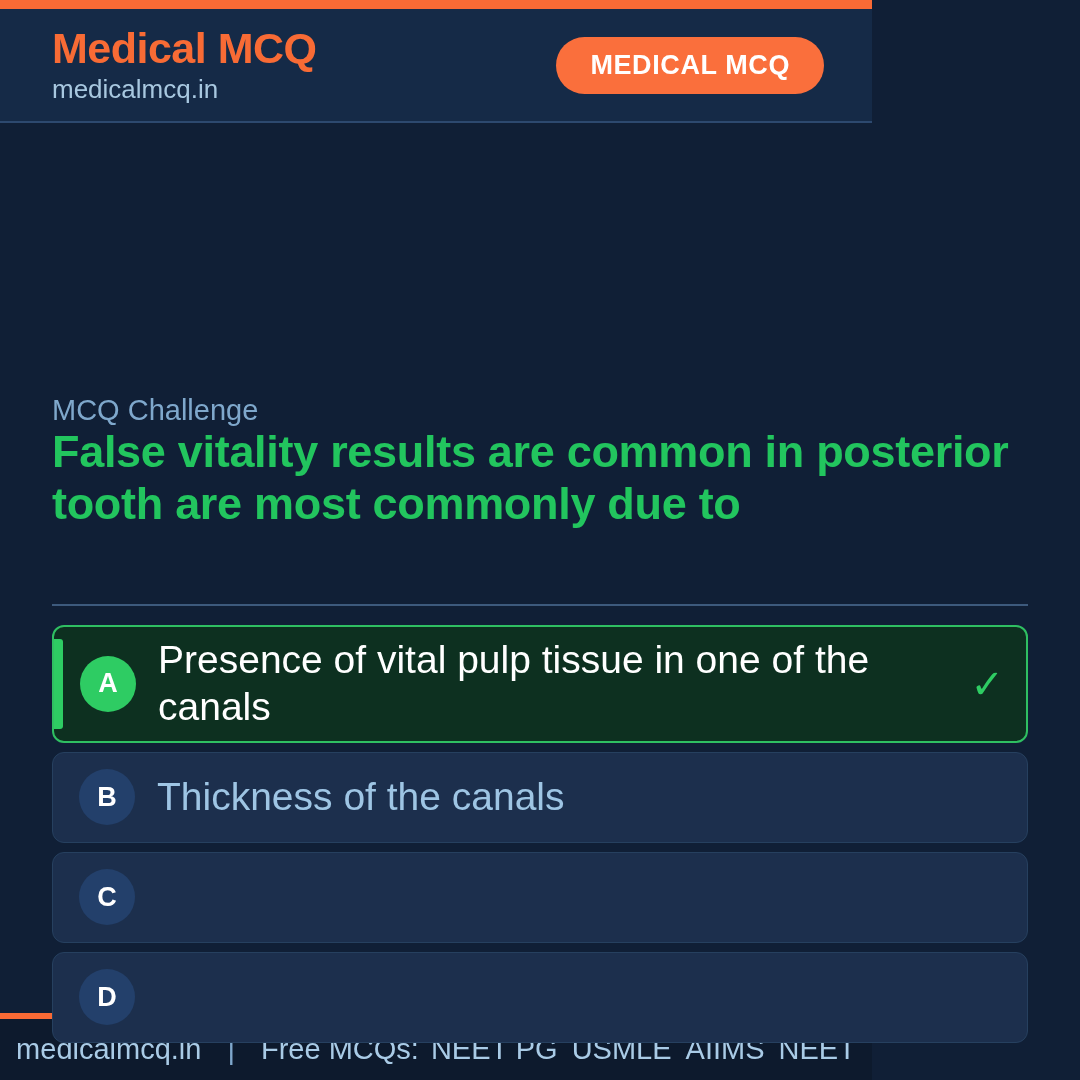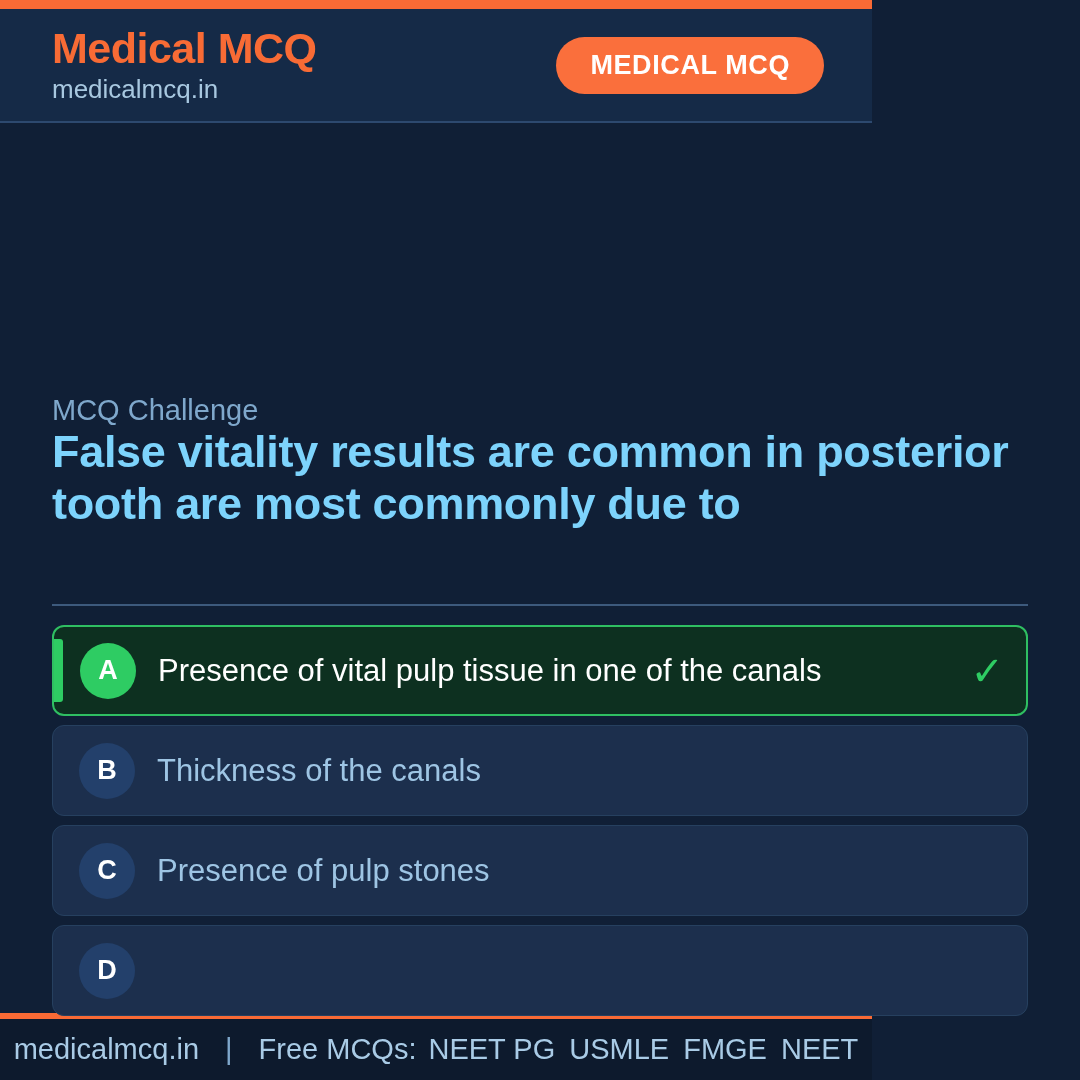--- a/index.html
+++ b/index.html
@@ -93,21 +93,21 @@
   }
 
   .question {
     position: absolute;
     top: 303px;
     left: 52px;
     width: 976px;
     font-size: 45px;
     font-weight: bold;
     line-height: 1.16;
-    color: #7dd3fc;
+    color: #22c55e;
     letter-spacing: -0.3px;
   }
 
   .q-divider {
     position: absolute;
     top: 481px;
     left: 52px;
     width: 976px;
     height: 2px;
     background: #3d5a7d;
@@ -145,21 +145,21 @@
     color: #ffffff;
     font-size: 27px;
     font-weight: bold;
     display: flex;
     align-items: center;
     justify-content: center;
     margin-right: 22px;
   }
 
   .option .otext {
-    font-size: 31px;
+    font-size: 39px;
     line-height: 1.2;
     color: #9ec5e4;
     flex: 1 1 auto;
   }
 
   .option .tick {
     position: absolute;
     right: 22px;
     top: 50%;
     transform: translateY(-50%);
@@ -248,38 +248,37 @@
       <div class="option">
 
         <div class="badge">B</div>
         <div class="otext">Thickness of the canals</div>
 
       </div>
 
       <div class="option">
 
         <div class="badge">C</div>
-        <div class="otext">Presence of pulp stones</div>
 
       </div>
 
       <div class="option">
 
         <div class="badge">D</div>
 
       </div>
 
     </div>
   </div>
 
   <div class="footer">
     <div class="footer-inner">
       <span class="footer-site">medicalmcq.in</span>
       <span class="footer-sep">|</span>
       <span class="footer-label">Free MCQs:</span>
       <span class="footer-exam">NEET PG</span>
       <span class="footer-exam">USMLE</span>
-      <span class="footer-exam">FMGE</span>
+      <span class="footer-exam">AIIMS</span>
       <span class="footer-exam">NEET</span>
     </div>
   </div>
 
 </div>
 
 </body></html>

